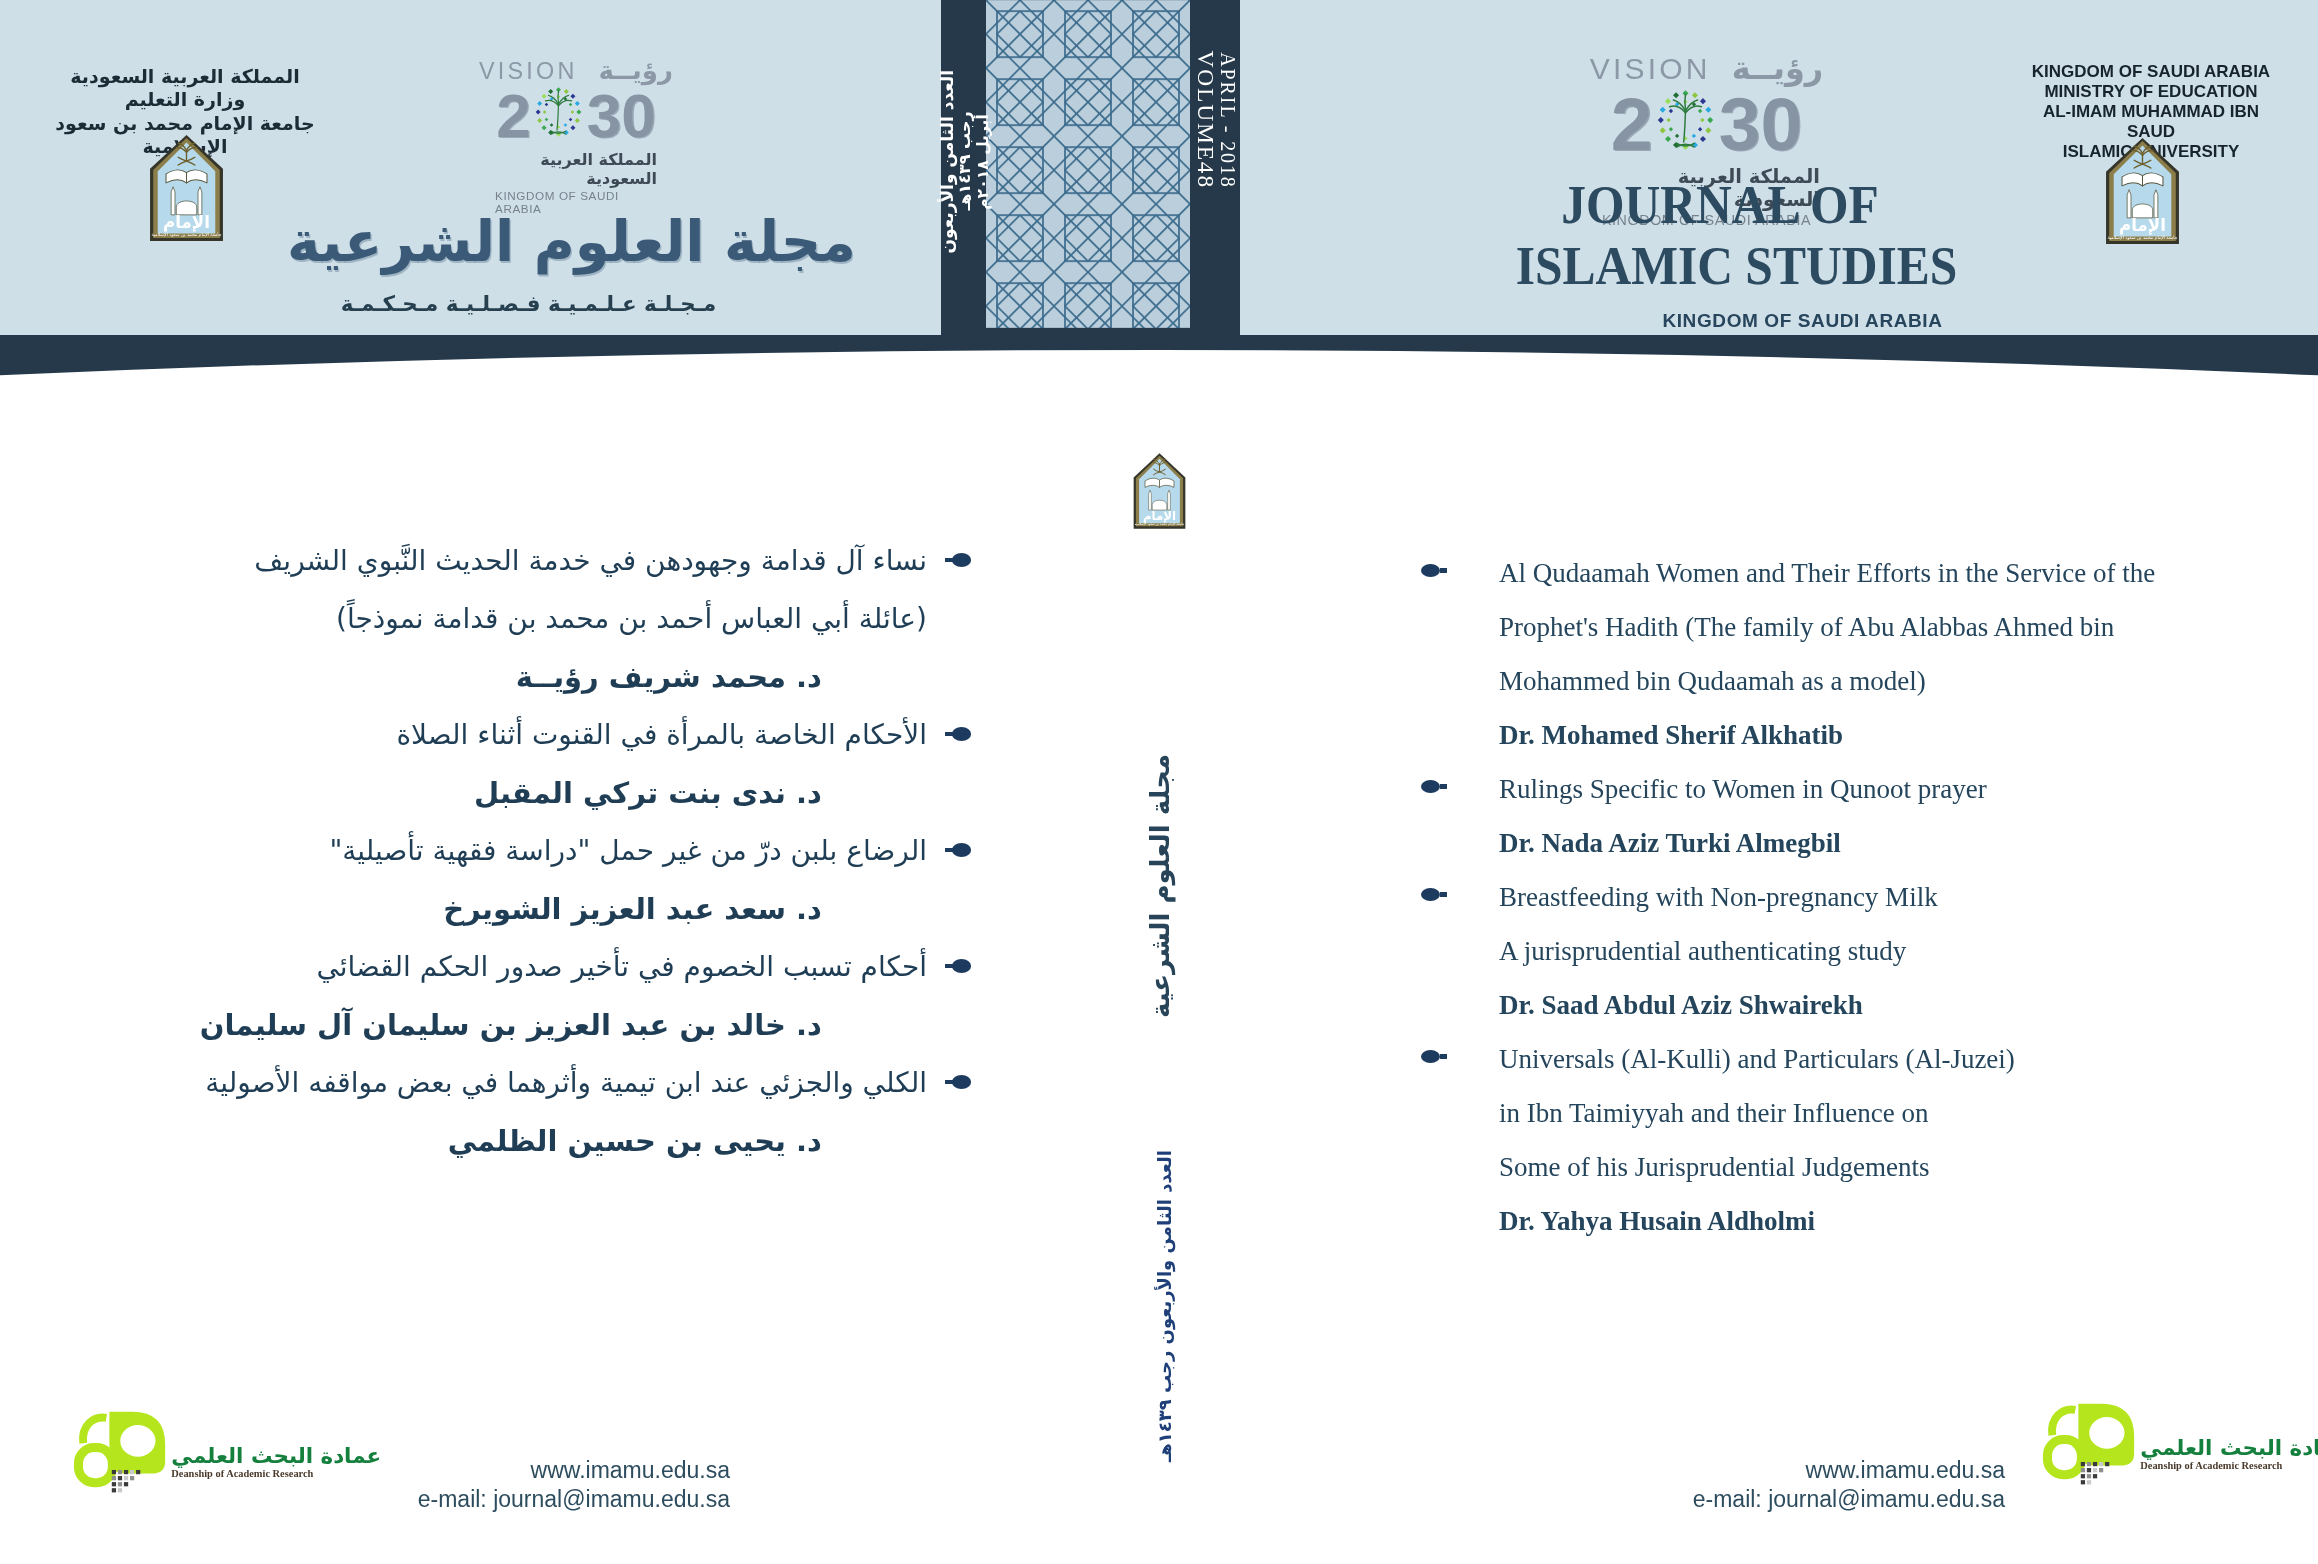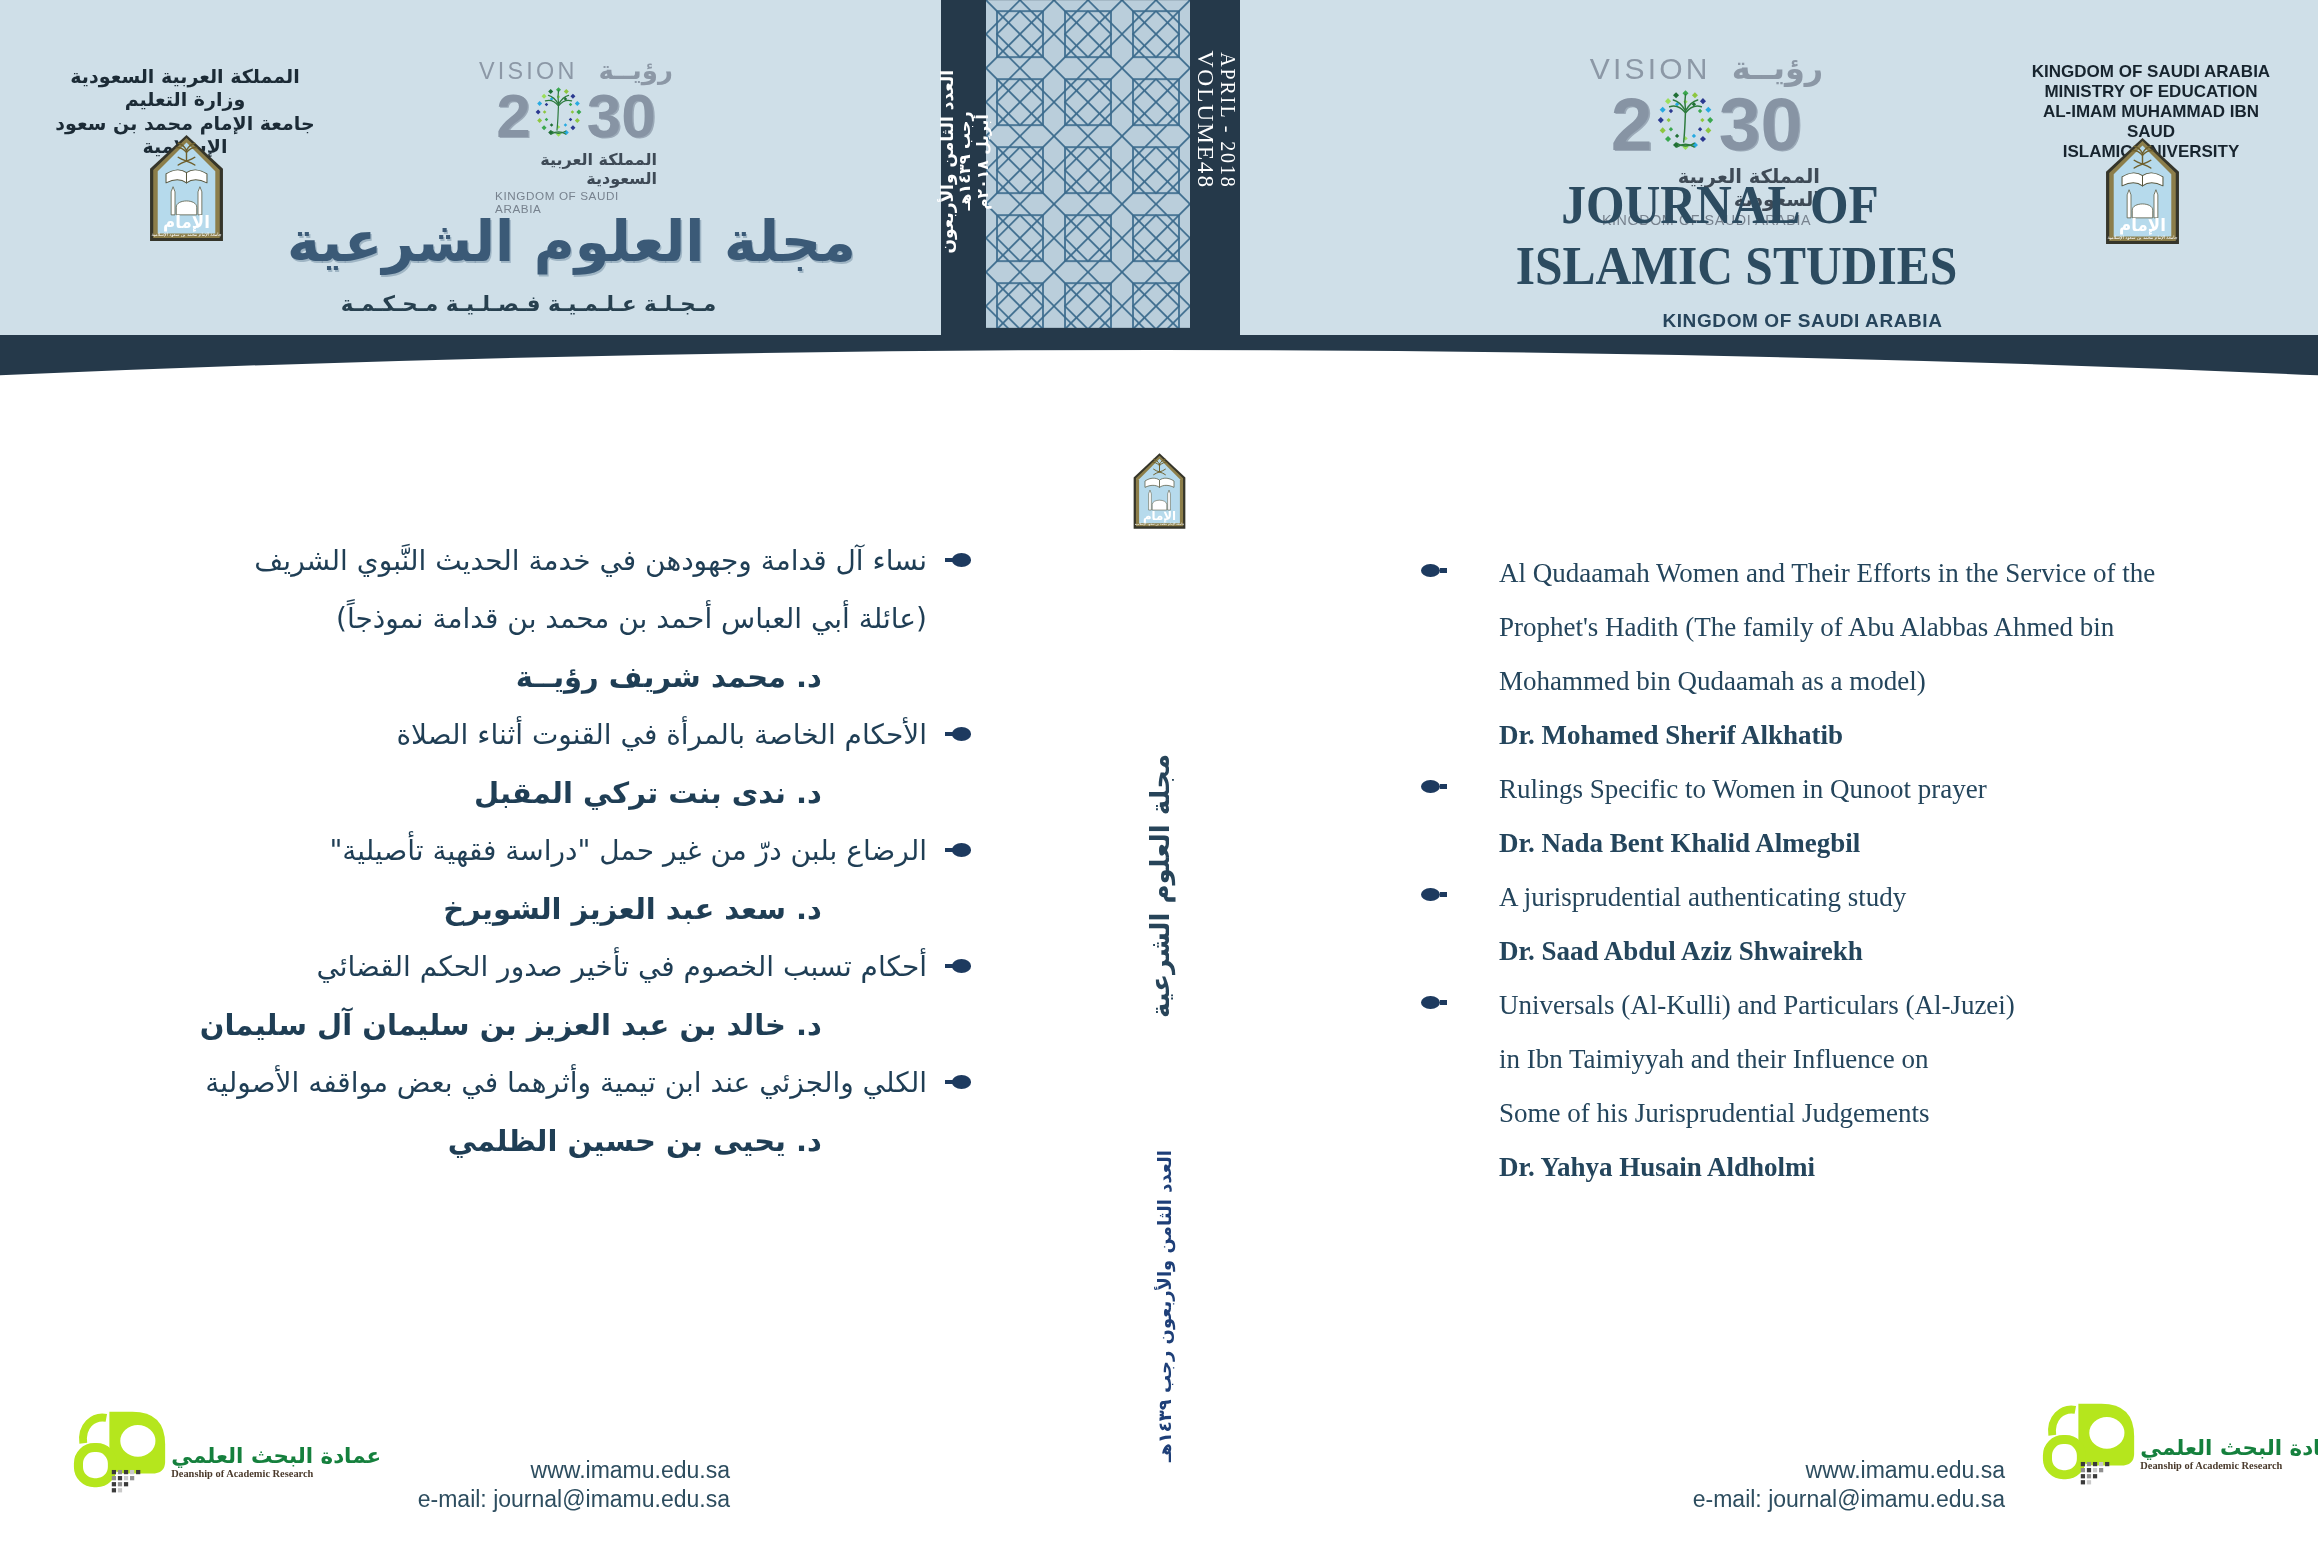--- a/index.html
+++ b/index.html
@@ -313,24 +313,25 @@
       <div class="article">
         <span class="bullet"></span>
         <div class="a-line">Al Qudaamah Women and Their Efforts in the Service of the</div>
         <div class="a-line">Prophet's Hadith (The family of Abu Alabbas Ahmed bin</div>
         <div class="a-line">Mohammed bin Qudaamah as a model)</div>
         <div class="a-author">Dr. Mohamed Sherif Alkhatib</div>
       </div>
       <div class="article">
         <span class="bullet"></span>
         <div class="a-line">Rulings Specific to Women in Qunoot prayer</div>
-        <div class="a-author">Dr. Nada Bent Khalid Almegbil</div>
-      </div>
-      <div class="article">
-        <span class="bullet"></span>
+        <div class="a-author">Dr. Nada Aziz Turki Almegbil</div>
+      </div>
+      <div class="article">
+        <span class="bullet"></span>
+        <div class="a-line">Breastfeeding with Non-pregnancy Milk</div>
         <div class="a-line">A jurisprudential authenticating study</div>
         <div class="a-author">Dr. Saad Abdul Aziz Shwairekh</div>
       </div>
       <div class="article">
         <span class="bullet"></span>
         <div class="a-line">Universals (Al-Kulli) and Particulars (Al-Juzei)</div>
         <div class="a-line">in Ibn Taimiyyah  and their Influence on</div>
         <div class="a-line">Some of his Jurisprudential Judgements</div>
         <div class="a-author">Dr. Yahya Husain Aldholmi</div>
       </div>

